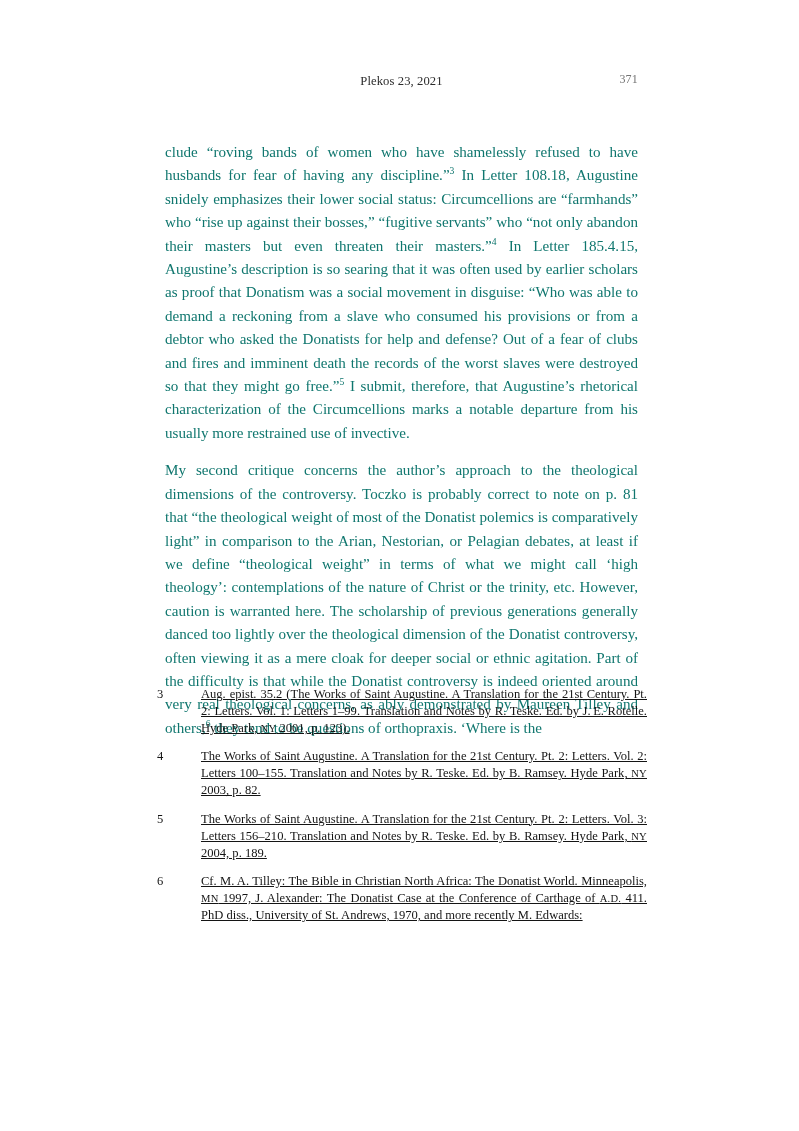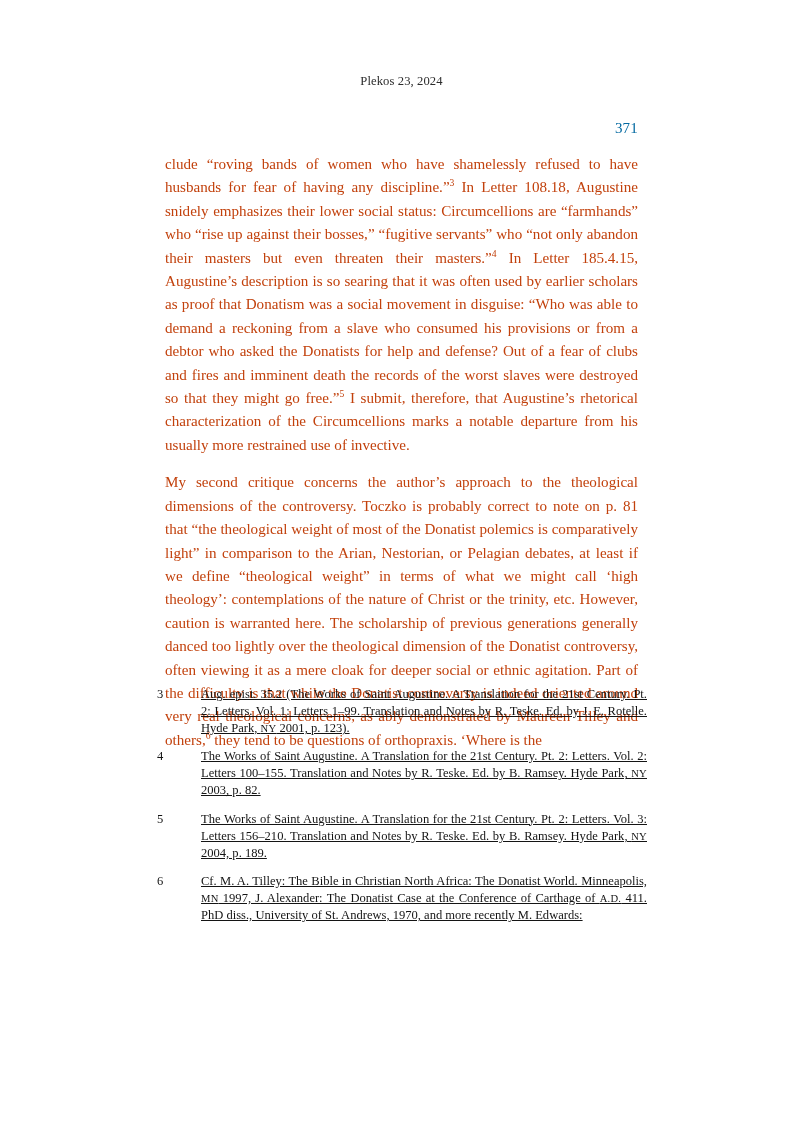--- a/index.html
+++ b/index.html
@@ -39,41 +39,40 @@
     width: 473px;
     text-align: center;
     font-size: 12.6px;
     letter-spacing: 0.1px;
     color: #2b2b2b;
   }
   .running-head .folio {
     position: absolute;
     right: 0;
     top: 0px;
-    font-size: 15px;
-    color: #0369a1;
+    font-size: 12px;
+    color: #737373;
     letter-spacing: 0.2px;
-    margin-top: 48px;
   }
 
   
   .body-block {
     position: absolute;
     left: 165px;
     top: 141px;
     width: 473px;
   }
   p.para {
-    margin: 12px 0 14px 0;
+    margin: 0 0 14px 0;
     font-size: 15.1px;
     line-height: 23.4px;
     text-align: justify;
     text-justify: inter-word;
     hyphens: none;
-    color: #c2410c;
+    color: #0f766e;
   }
   p.para:last-child { margin-bottom: 0; }
   sup.fn-ref {
     font-size: 9.6px;
     vertical-align: super;
     line-height: 0;
   }
 
   
   .footnotes {
@@ -109,21 +108,21 @@
     font-size: 0.845em;
     letter-spacing: 0.25px;
   }
 </style>
 </head>
 <body>
 
 <div class="page">
 
   <div class="running-head">
-    <div class="journal">Plekos 23, 2024</div>
+    <div class="journal">Plekos 23, 2021</div>
     <div class="folio">371</div>
   </div>
 
   <div class="body-block" id="body-block">
       <p class="para">clude “roving bands of women who have shamelessly refused to have husbands for fear of having any discipline.”<sup class="fn-ref">3</sup> In Letter 108.18, Augustine snidely emphasizes their lower social status: Circumcellions are “farmhands” who “rise up against their bosses,” “fugitive servants” who “not only abandon their masters but even threaten their masters.”<sup class="fn-ref">4</sup> In Letter 185.4.15, Augustine’s description is so searing that it was often used by earlier scholars as proof that Donatism was a social movement in disguise: “Who was able to demand a reckoning from a slave who consumed his provisions or from a debtor who asked the Donatists for help and defense? Out of a fear of clubs and fires and imminent death the records of the worst slaves were destroyed so that they might go free.”<sup class="fn-ref">5</sup> I submit, therefore, that Augustine’s rhetorical characterization of the Circumcellions marks a notable departure from his usually more restrained use of invective.</p>
       <p class="para">My second critique concerns the author’s approach to the theological dimensions of the controversy. Toczko is probably correct to note on p. 81 that “the theological weight of most of the Donatist polemics is comparatively light” in comparison to the Arian, Nestorian, or Pelagian debates, at least if we define “theological weight” in terms of what we might call ‘high theology’: contemplations of the nature of Christ or the trinity, etc. However, caution is warranted here. The scholarship of previous generations generally danced too lightly over the theological dimension of the Donatist controversy, often viewing it as a mere cloak for deeper social or ethnic agitation. Part of the difficulty is that while the Donatist controversy is indeed oriented around very real theological concerns, as ably demonstrated by Maureen Tilley and others,<sup class="fn-ref">6</sup> they tend to be questions of orthopraxis. ‘Where is the</p>
     </div>
 
   <div class="footnotes" id="footnotes-block">
       <div class="footnote">

